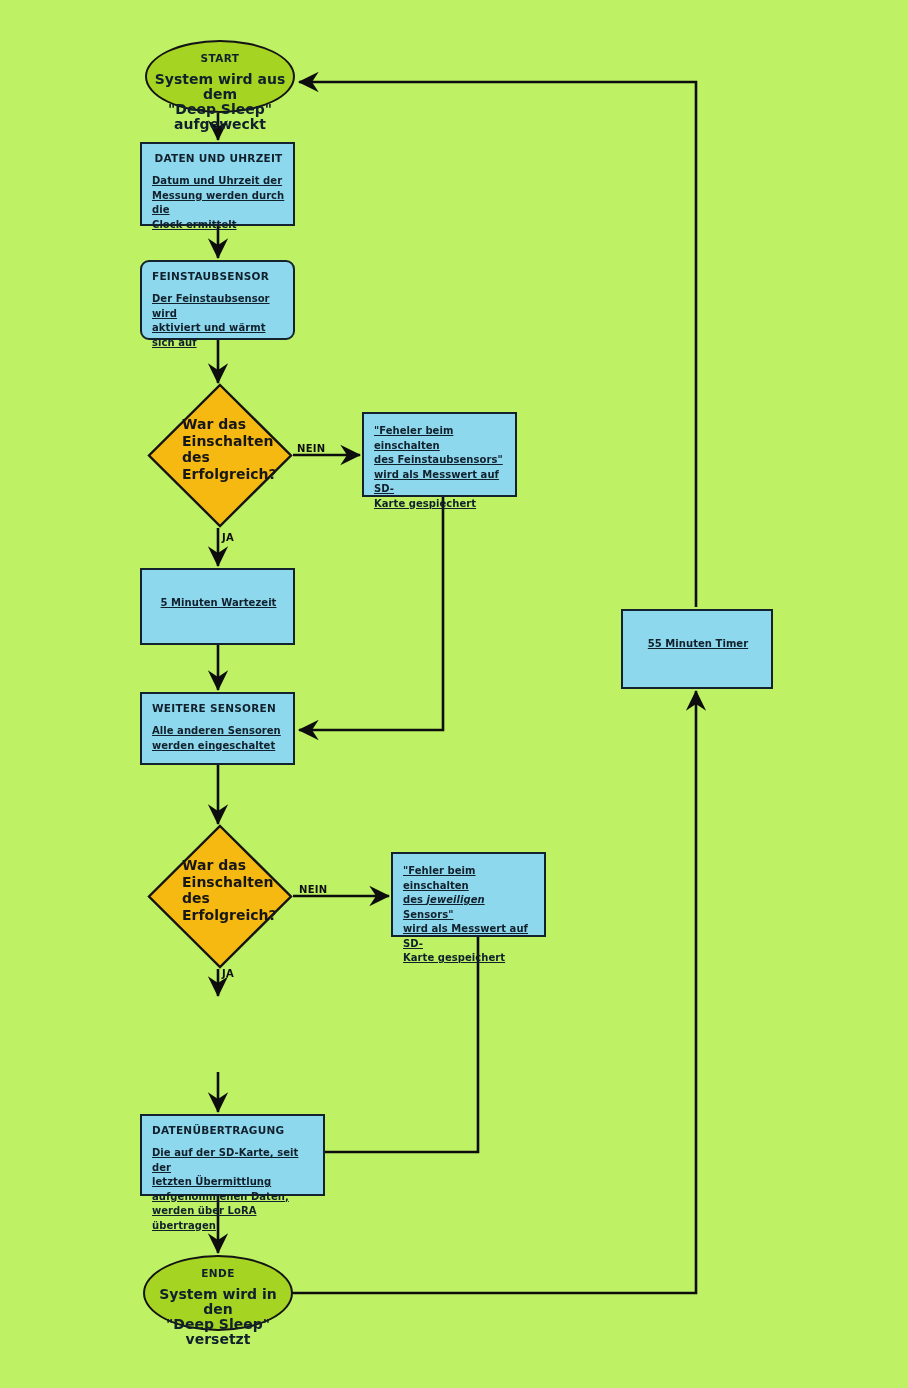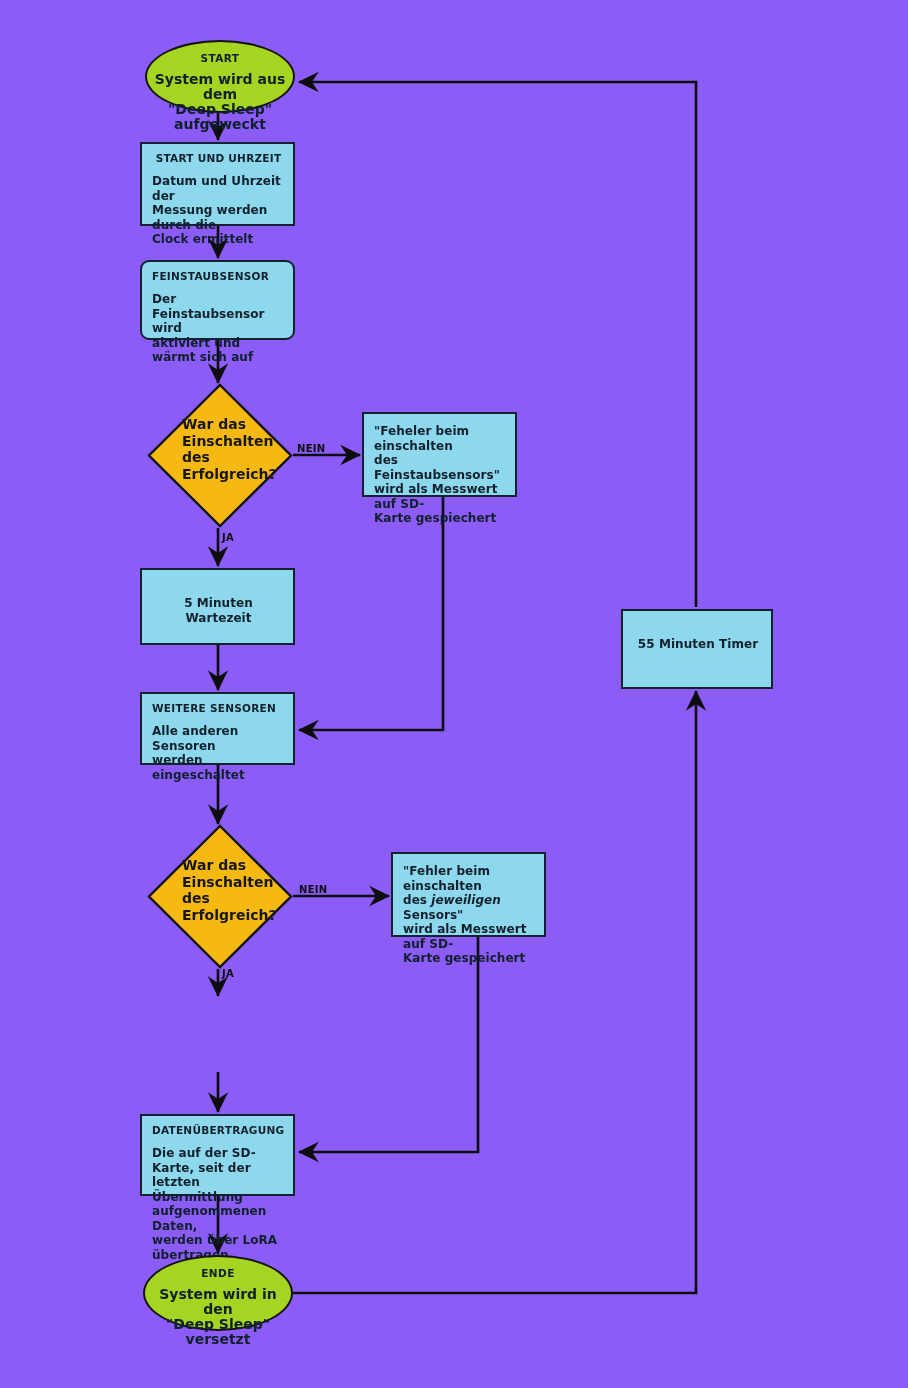--- a/index.html
+++ b/index.html
@@ -7,21 +7,21 @@
     padding: 0;
     background: #ffffff;
   }
   body {
     font-family: "DejaVu Sans", sans-serif;
   }
   #canvas {
     position: relative;
     width: 908px;
     height: 1388px;
-    background: #8b5cf6;
+    background: #bef264;
     overflow: hidden;
   }
   svg#wires {
     position: absolute;
     left: 0;
     top: 0;
     width: 908px;
     height: 1388px;
     pointer-events: none;
   }
@@ -41,25 +41,26 @@
     font-size: 10.5px;
     font-weight: bold;
     color: #10202c;
     letter-spacing: 0.25px;
     line-height: 13px;
     margin-bottom: 9px;
     white-space: nowrap;
   }
   .box .title.centered { text-align: center; }
   .box .body {
-    font-size: 12px;
+    font-size: 10px;
     font-weight: bold;
     color: #10202c;
     line-height: 14.5px;
     letter-spacing: 0.05px;
+    text-decoration: underline;
   }
   .box .body.centered { text-align: center; }
   .box.center-only {
     display: block;
     padding-top: 26px;
   }
   .box.center-only .body { text-align: center; }
   .box em { font-style: italic; }
 
   
@@ -165,21 +166,21 @@
 
   <div class="node ellipse" style="left:145px; top:40px; width:150px; height:73px;">
     <div class="title">START</div>
     <div class="body">
       <div>System wird aus dem</div>
       <div>"Deep Sleep" aufgeweckt</div>
     </div>
   </div>
 
   <div class="node box" style="left:140px; top:142px; width:155px; height:84px;">
-    <div class="title centered">START UND UHRZEIT</div>
+    <div class="title centered">DATEN UND UHRZEIT</div>
     <div class="body">
       <div>Datum und Uhrzeit der</div>
       <div>Messung werden durch die</div>
       <div>Clock ermittelt</div>
     </div>
   </div>
 
   <div class="node box" style="left:140px; top:260px; width:155px; height:80px;border-radius:9px;">
     <div class="title">FEINSTAUBSENSOR</div>
     <div class="body">
@@ -240,21 +241,21 @@
   <div class="node box" style="left:391px; top:852px; width:155px; height:85px; padding-top:10px;">
     <div class="body">
       <div>"Fehler beim einschalten</div>
       <div><span>des </span><em>jeweiligen</em><span> Sensors"</span></div>
       <div>wird als Messwert auf SD-</div>
       <div>Karte gespeichert</div>
     </div>
   </div>
 
 
-  <div class="node box" style="left:140px; top:1114px; width:155px; height:82px;">
+  <div class="node box" style="left:140px; top:1114px; width:185px; height:82px;">
     <div class="title">DATENÜBERTRAGUNG</div>
     <div class="body">
       <div>Die auf der SD-Karte, seit der</div>
       <div>letzten Übermittlung</div>
       <div>aufgenommenen Daten,</div>
       <div>werden über LoRA übertragen</div>
     </div>
   </div>
 
   <div class="node ellipse" style="left:143px; top:1255px; width:150px; height:76px;">

